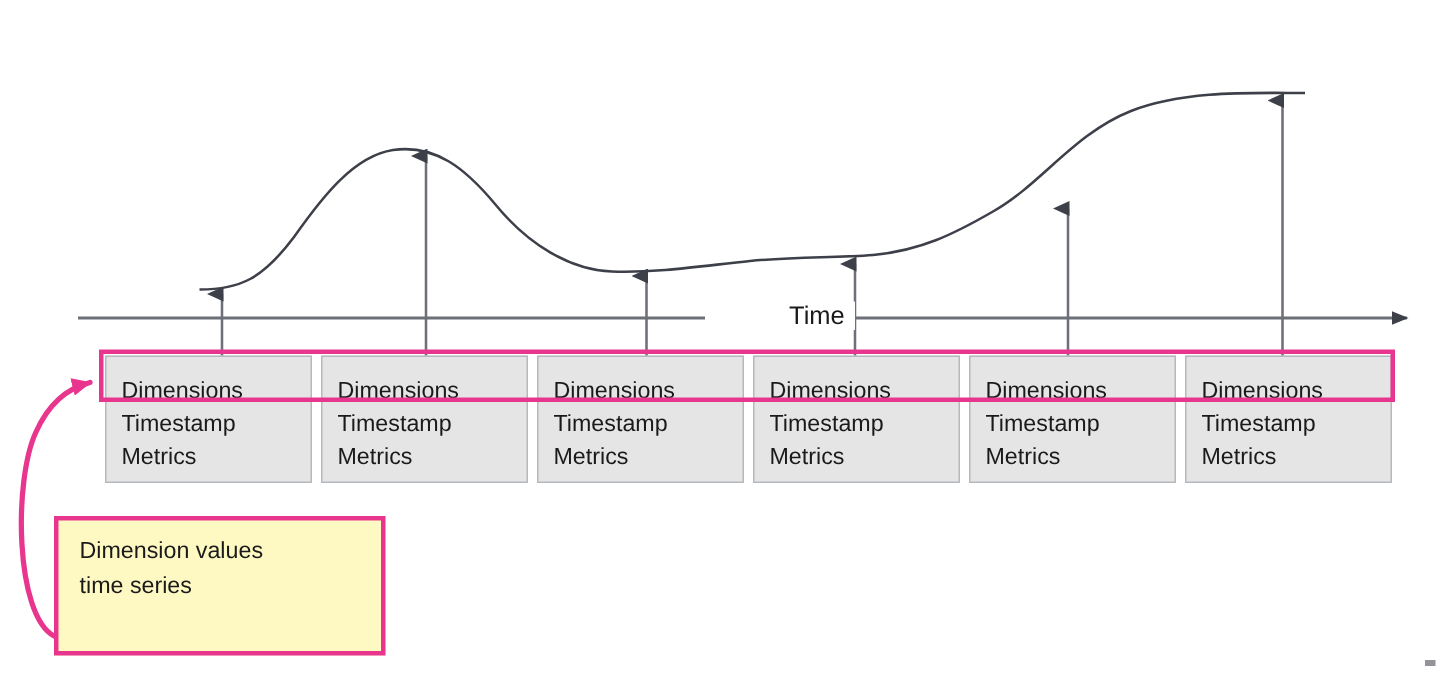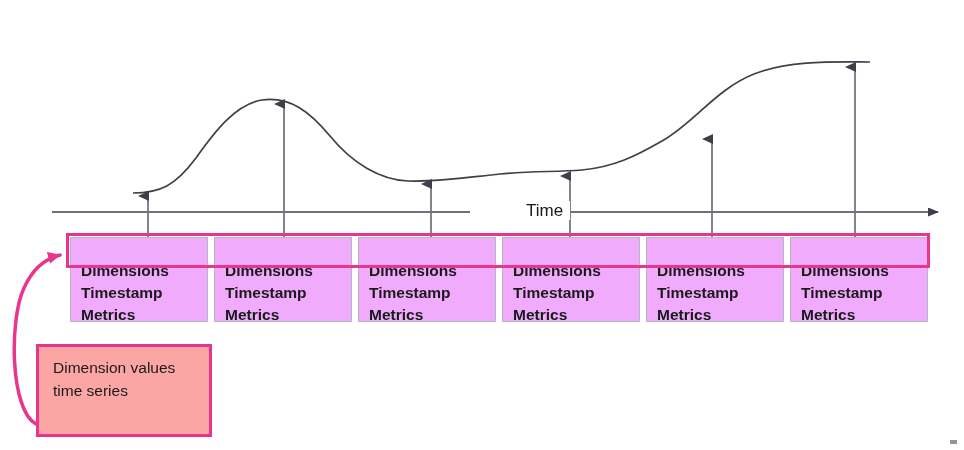--- a/index.html
+++ b/index.html
@@ -48,25 +48,24 @@
     position: absolute;
     left: 70px;
     top: 237px;
     width: 858px;
     height: 85px;
     display: flex;
     gap: 6px;
   }
   .record-box {
     flex: 1 1 0;
-    background: #f0abfc;
+    background: #e5e5e5;
     border: 1px solid #b4b8bf;
     box-sizing: border-box;
-    padding: 22px 0 0 10px;
-    font-weight: bold;
+    padding: 12px 0 0 10px;
   }
   .record-line {
     font-size: 15.5px;
     line-height: 22px;
     color: #1a1a1a;
     white-space: nowrap;
   }
   
   .highlight-band {
     position: absolute;
@@ -77,25 +76,25 @@
     border: 3.5px solid #e8368f;
     box-sizing: border-box;
     background: transparent;
     pointer-events: none;
   }
   
   .callout-box {
     position: absolute;
     left: 36px;
     top: 344px;
-    width: 176px;
+    width: 221px;
     height: 93px;
     border: 3.5px solid #e8368f;
     box-sizing: border-box;
-    background: #fca5a5;
+    background: #fef9c3;
     padding: 9px 16px 0 14px;
   }
   .callout-line {
     font-size: 15.5px;
     line-height: 23px;
     color: #1a1a1a;
     white-space: nowrap;
   }
   .corner-speck {
     position: absolute;

